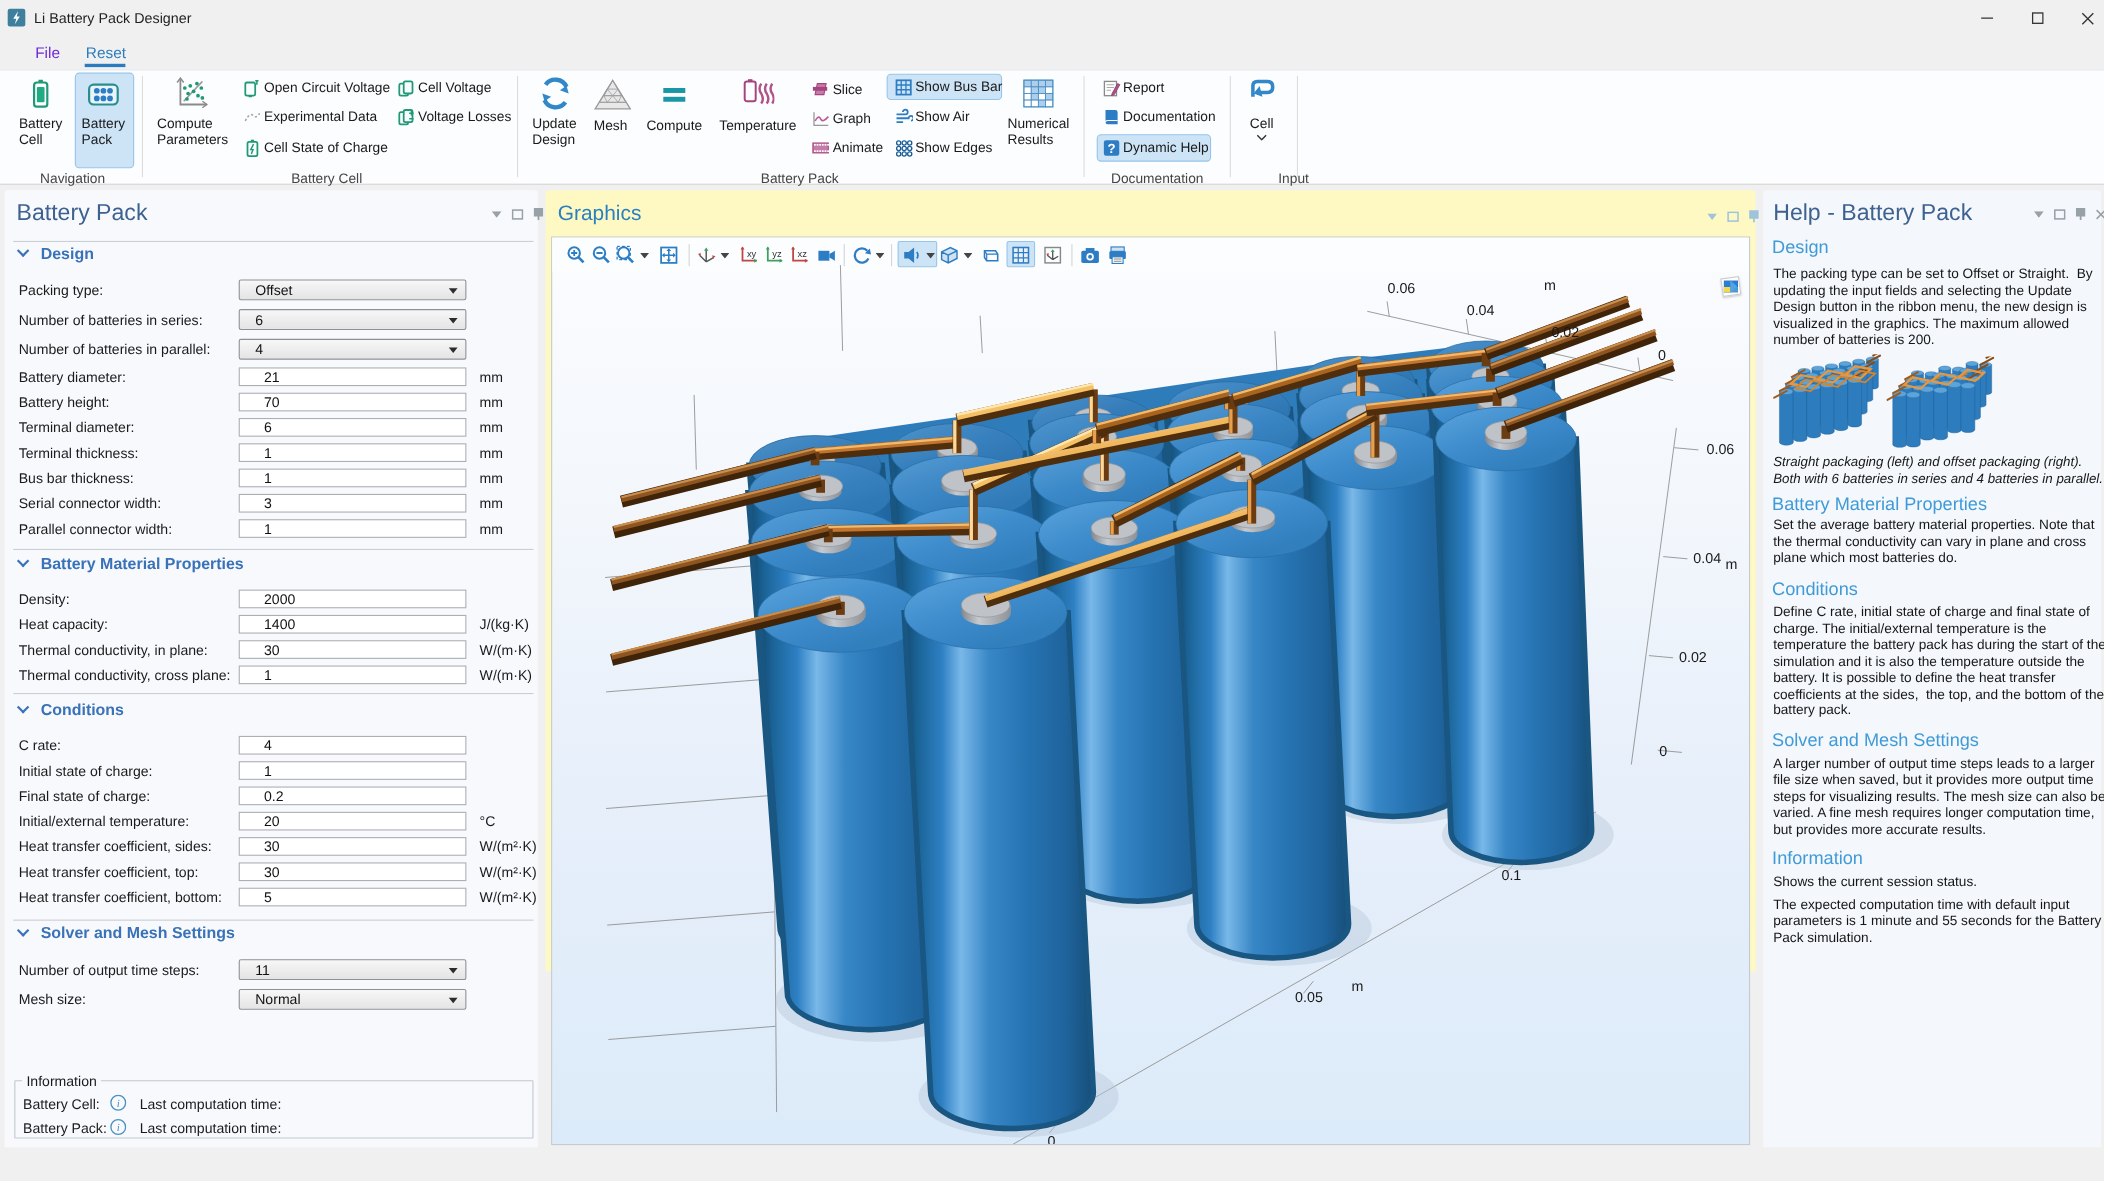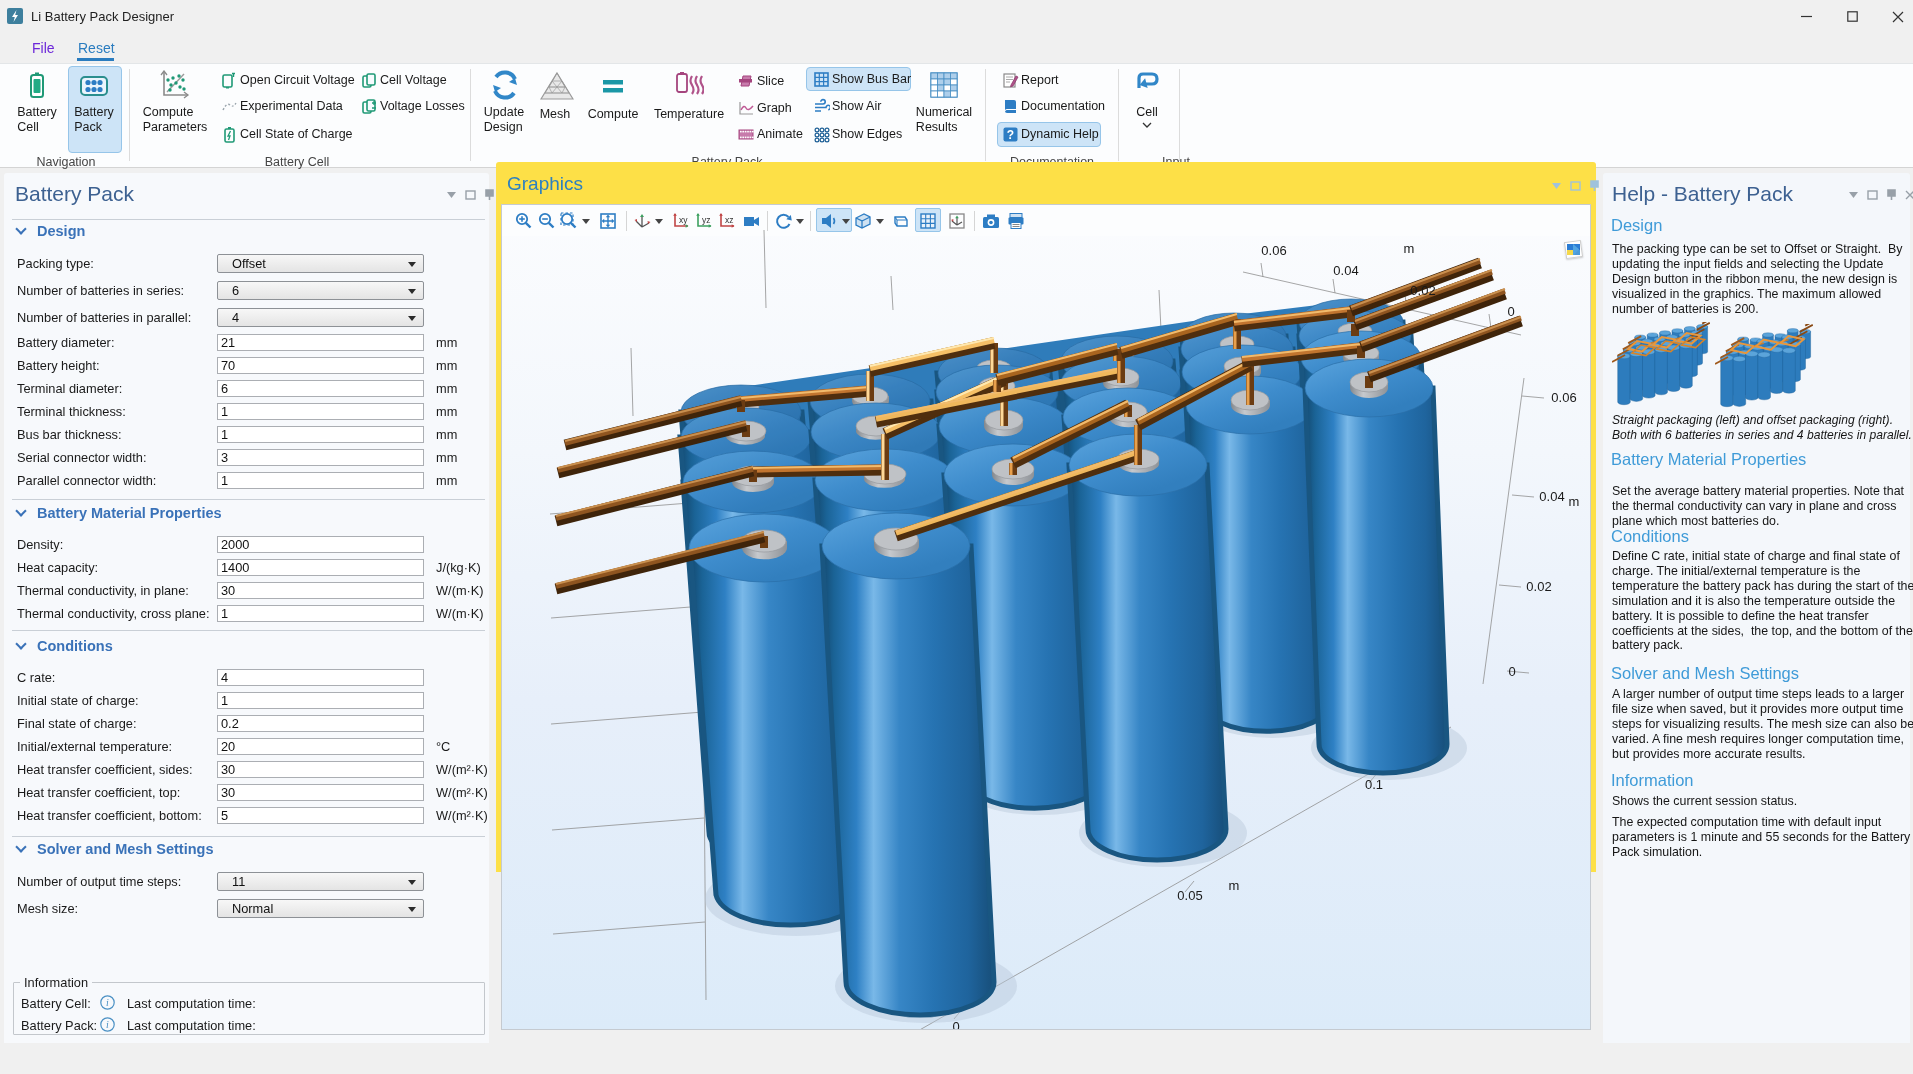--- a/index.html
+++ b/index.html
@@ -11,31 +11,31 @@
 .menu-file{left:32px;top:4px;color:#6d28d9}
 .menu-home{left:78px;top:4px;color:#2a7cbf}
 .home-ul{left:77px;top:58px;width:37px;height:3px;background:#2a7cbf}
 .ribbon{left:0;top:63px;width:1913px;height:105px;background:#fcfdfe;border-top:1px solid #e3e6e8;border-bottom:1px solid #d4d4d4}
 .rsep{top:5px;width:1px;height:92px;background:#dcdcdc}
 .rlabel{font-size:12.5px;color:#454545;text-align:center;top:91px;transform:translateX(-50%);white-space:nowrap}
 .rbtn-txt{font-size:12.5px;color:#1a1a1a;text-align:left;line-height:15px;transform:translateX(-50%);white-space:nowrap}
 .rsel{background:#cde4f7;border:1px solid #96c5e9;border-radius:4px}
 .rowbtn{font-size:12.5px;color:#1a1a1a;white-space:nowrap}
 .lpanel{left:4px;top:173px;width:485px;height:870px;background:#f7f9fc;border-radius:3px 3px 0 0}
-.cpanel{left:496px;top:162px;width:1100px;height:710px;background:#fde047;border-radius:3px 3px 0 0}
+.cpanel{left:496px;top:173px;width:1100px;height:710px;background:#fef9c3;border-radius:3px 3px 0 0}
 .rpanel{left:1603px;top:173px;width:307px;height:870px;background:#f4f7fb;border-radius:3px 3px 0 0}
 .ptitle{font-size:21px;color:#3d6191}
 .psep{height:1px;background:#c9cfd6}
 .sechead{font-size:14.5px;font-weight:700;color:#3a72b8}
 .chev{display:inline-block;width:8px;height:8px;border-right:2px solid #3a72b8;border-bottom:2px solid #3a72b8;transform:rotate(45deg);margin-right:12px;position:relative;top:-3px}
 .flabel{font-size:12.8px;color:#1a1a1a;position:absolute;left:13px;white-space:nowrap}
 .funit{font-size:12.8px;color:#1a1a1a;position:absolute;left:432px}
 .dd{position:absolute;left:213px;width:207px;height:19px;border:1px solid #8d9196;border-radius:2px;background:linear-gradient(#f7f7f7,#e4e4e4);font-size:12.8px;color:#111;line-height:17px;padding-left:14px}
 .dd:after{content:"";position:absolute;right:7px;top:7px;border-left:4.5px solid transparent;border-right:4.5px solid transparent;border-top:5px solid #2b2b2b}
-.inp{position:absolute;left:213px;width:207px;height:17px;border:1px solid #abaeb3;background:#fff;font-size:12.8px;color:#111;line-height:15px;padding-left:3px}
+.inp{position:absolute;left:213px;width:207px;height:17px;border:1px solid #abaeb3;background:#fff;font-size:12.8px;color:#111;line-height:15px;padding-left:22px}
 .ghead{font-size:19px;color:#2d80c0}
 .helphead{font-size:16.5px;color:#3f9bd8}
 .helptxt{font-size:12.4px;color:#161616;line-height:14.9px;white-space:nowrap}
 .panelicons{position:absolute;color:#8a9299;display:flex;gap:9px;align-items:center}
 svg{display:block}
 </style></head><body>
 <div class="abs titlebar">
     <div class="abs appicon">
       <svg width="16" height="16" viewBox="0 0 16 16" style="position:absolute">
         <path d="M9.5,2 L5,9 L7.8,9 L6.5,14 L11,7 L8.2,7 Z" fill="#fff"></path>
@@ -1026,20 +1026,20 @@
         <line x1="90.2" y1="1.6000000000000014" x2="103.2" y2="-5.399999999999999" stroke="#8a4a14" stroke-width="1.8"></line>
         <path d="M16.0,26.0 l8,-7 l15,3.2 l-8,7 Z" fill="none" stroke="#e8973c" stroke-width="2"></path>
         <line x1="39.0" y1="22.2" x2="48.8" y2="19.0" stroke="#c87e30" stroke-width="1.8"></line>
         <path d="M40.8,22.5 l8,-7 l15,3.2 l-8,7 Z" fill="none" stroke="#e8973c" stroke-width="2"></path>
         <line x1="63.8" y1="18.7" x2="73.6" y2="15.5" stroke="#c87e30" stroke-width="1.8"></line>
         <path d="M65.6,19.0 l8,-7 l15,3.2 l-8,7 Z" fill="none" stroke="#e8973c" stroke-width="2"></path>
       </svg>
     </div>
     <div class="abs helptxt" style="left:9px;top:240px;width:300px;font-size:12.1px"><i>Straight packaging (left) and offset packaging (right).<br>Both with 6 batteries in series and 4 batteries in parallel.</i></div>
     <div class="abs helphead" style="left:8px;top:277px">Battery Material Properties</div>
-    <div class="abs helptxt" style="left:9px;top:311px;width:300px">Set the average battery material properties. Note that<br>the thermal conductivity can vary in plane and cross<br>plane which most batteries do.</div>
+    <div class="abs helptxt" style="left:9px;top:297px;width:300px">Set the average battery material properties. Note that<br>the thermal conductivity can vary in plane and cross<br>plane which most batteries do.</div>
     <div class="abs helphead" style="left:8px;top:354px">Conditions</div>
     <div class="abs helptxt" style="left:9px;top:376px;width:300px">Define C rate, initial state of charge and final state of<br>charge. The initial/external temperature is the<br>temperature the battery pack has during the start of the<br>simulation and it is also the temperature outside the<br>battery. It is possible to define the heat transfer<br>coefficients at the sides,&nbsp; the top, and the bottom of the<br>battery pack.</div>
     <div class="abs helphead" style="left:8px;top:491px">Solver and Mesh Settings</div>
     <div class="abs helptxt" style="left:9px;top:514px;width:300px">A larger number of output time steps leads to a larger<br>file size when saved, but it provides more output time<br>steps for visualizing results. The mesh size can also be<br>varied. A fine mesh requires longer computation time,<br>but provides more accurate results.</div>
     <div class="abs helphead" style="left:8px;top:598px">Information</div>
     <div class="abs helptxt" style="left:9px;top:621px;width:300px">Shows the current session status.</div>
     <div class="abs helptxt" style="left:9px;top:642px;width:300px">The expected computation time with default input<br>parameters is 1 minute and 55 seconds for the Battery<br>Pack simulation.</div>
   </div>
 </body></html>

